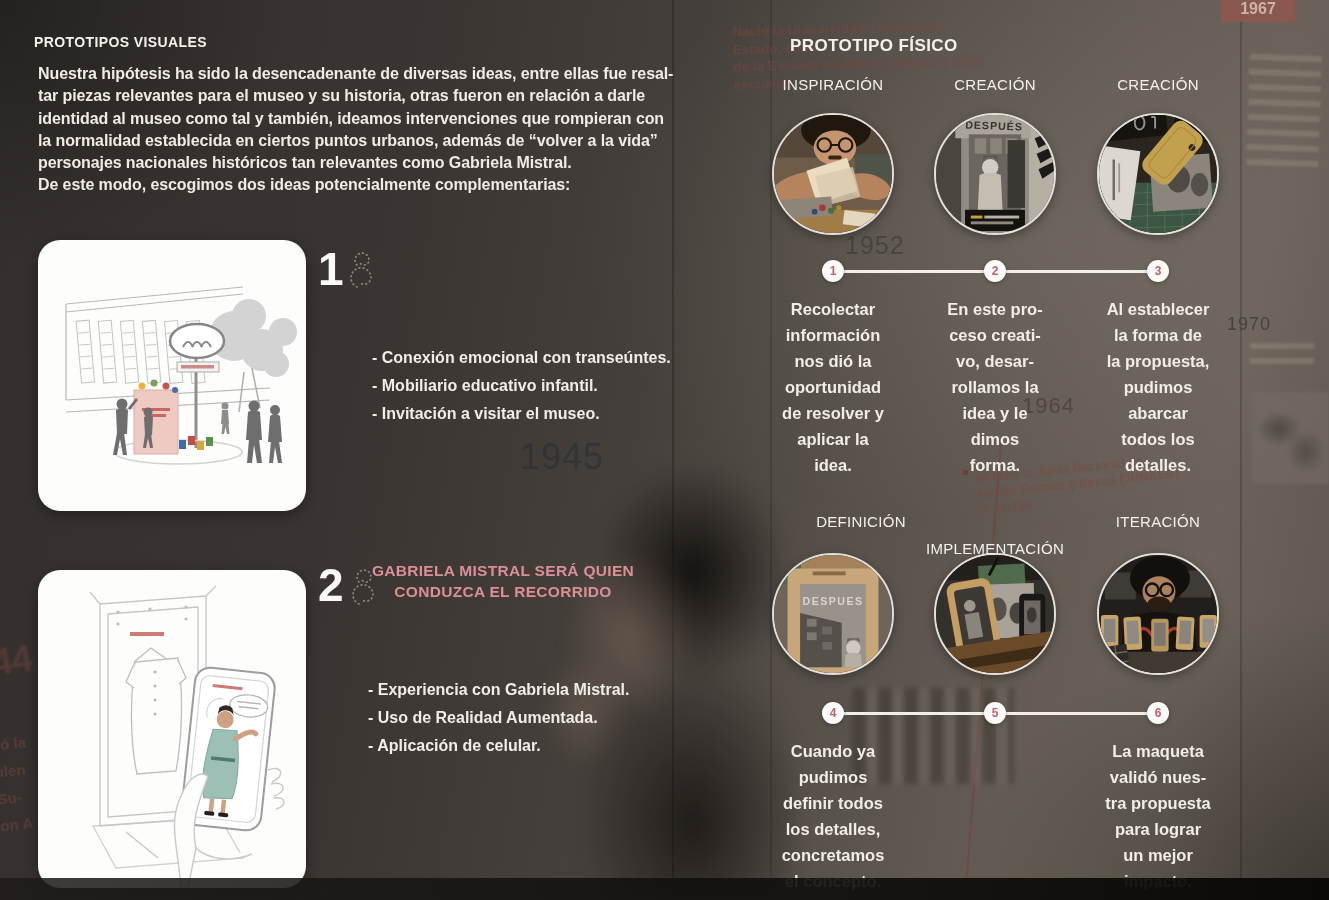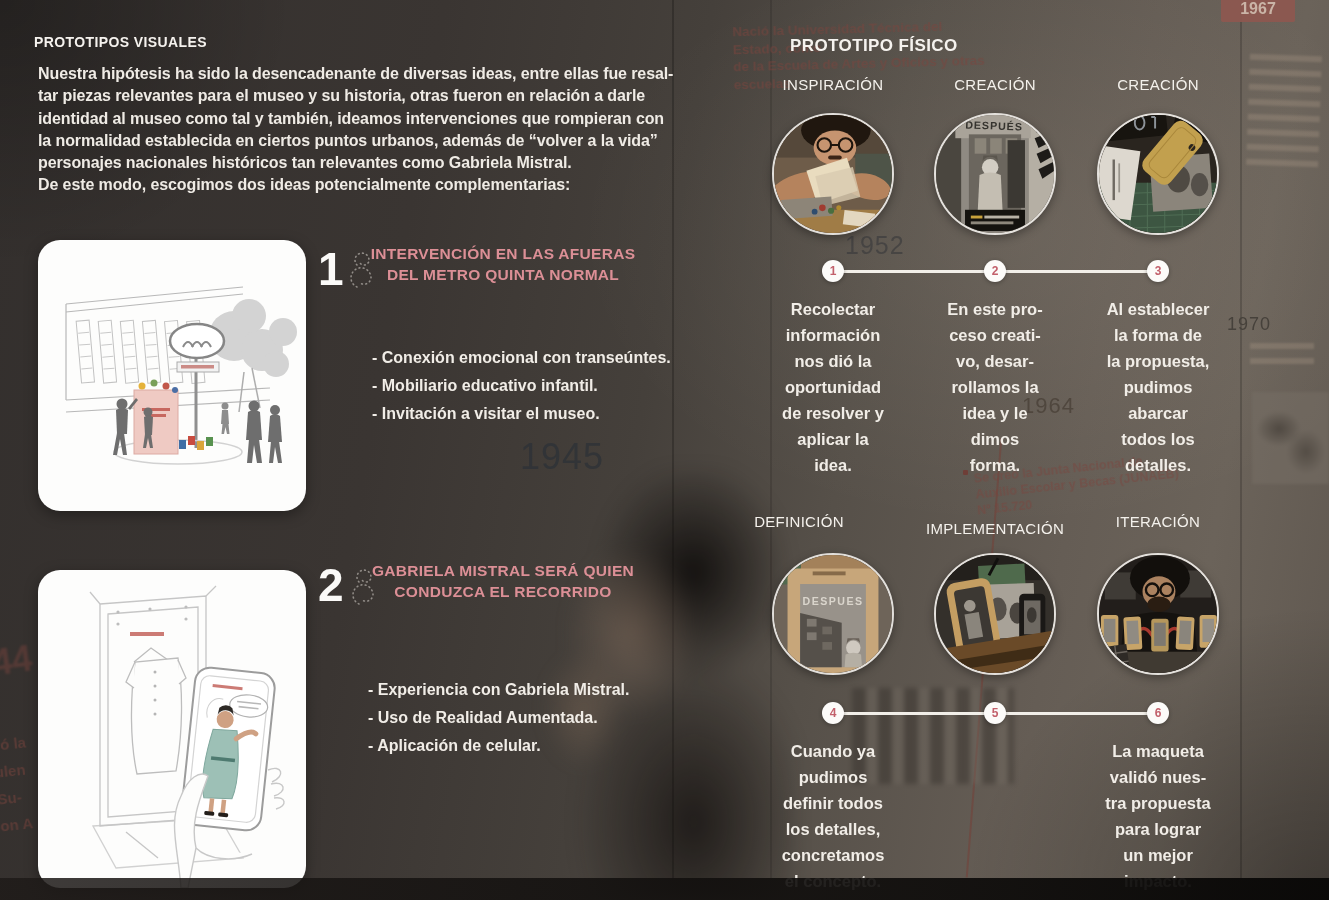--- a/index.html
+++ b/index.html
@@ -186,22 +186,20 @@
     </svg>
   </div>
 
   <div class="idea-num" style="left:318px;top:246px;">1</div>
   <svg class="abs" style="left:349px;top:249px;" width="26" height="44" viewBox="0 0 26 44">
     <g fill="none" stroke="#928d88" stroke-width="1.6" stroke-linecap="round" stroke-dasharray="0.8 3.4">
       <path d="M8 16 a7 7 0 1 1 12 -5 a5 5 0 0 1 -9 3"></path>
       <path d="M8 38 a10 10 0 1 1 14 -9 a7 7 0 0 1 -12 4"></path>
     </g>
   </svg>
-  <div class="idea-title" style="left:358px;top:243px;">INTERVENCIÓN EN LAS AFUERAS
-DEL METRO QUINTA NORMAL</div>
   <div class="idea-bullets" style="left:372px;top:344px;">- Conexión emocional con transeúntes.
 - Mobiliario educativo infantil.
 - Invitación a visitar el museo.</div>
 
   <div class="card" style="left:38px;top:570px;width:268px;height:318px;">
     <svg width="268" height="318" viewBox="0 0 268 318">
       <g stroke="#c6c6c6" fill="none" stroke-width="1.3">
         <path d="M62 34 L168 26 L168 248 L62 256 Z"></path>
         <path d="M70 44 L160 37 L160 240 L70 247 Z"></path>
         <path d="M62 34 L52 22"></path>
@@ -377,22 +375,22 @@
 dimos
 forma.</div>
   <div class="stage-desc" style="left:1088px;top:296px;">Al establecer
 la forma de
 la propuesta,
 pudimos
 abarcar
 todos los
 detalles.</div>
 
-  <div class="stage-label" style="left:724px;top:513px;">DEFINICIÓN</div>
-  <div class="stage-label" style="left:920px;top:520px;">IMPLEMENTACIÓN</div>
+  <div class="stage-label" style="left:786px;top:513px;">DEFINICIÓN</div>
+  <div class="stage-label" style="left:920px;top:540px;">IMPLEMENTACIÓN</div>
   <div class="stage-label" style="left:1083px;top:513px;">ITERACIÓN</div>
 
   <div class="photo-circle" style="left:772px;top:553px;">
     <svg width="118" height="118" viewBox="0 0 122 122">
       <rect width="122" height="122" fill="#6e6459"></rect>
       <rect x="-4" y="-4" width="46" height="34" fill="#51694e" transform="rotate(-4 18 12)"></rect>
       <rect x="28" y="-4" width="98" height="26" fill="#a3815a" transform="rotate(2 76 9)"></rect>
       <rect x="14" y="14" width="94" height="108" rx="10" fill="#c7a67a"></rect>
       <rect x="40" y="17" width="34" height="4" fill="#6b5134" opacity="0.7"></rect>
       <rect x="27" y="30" width="68" height="86" fill="#98928a"></rect>

